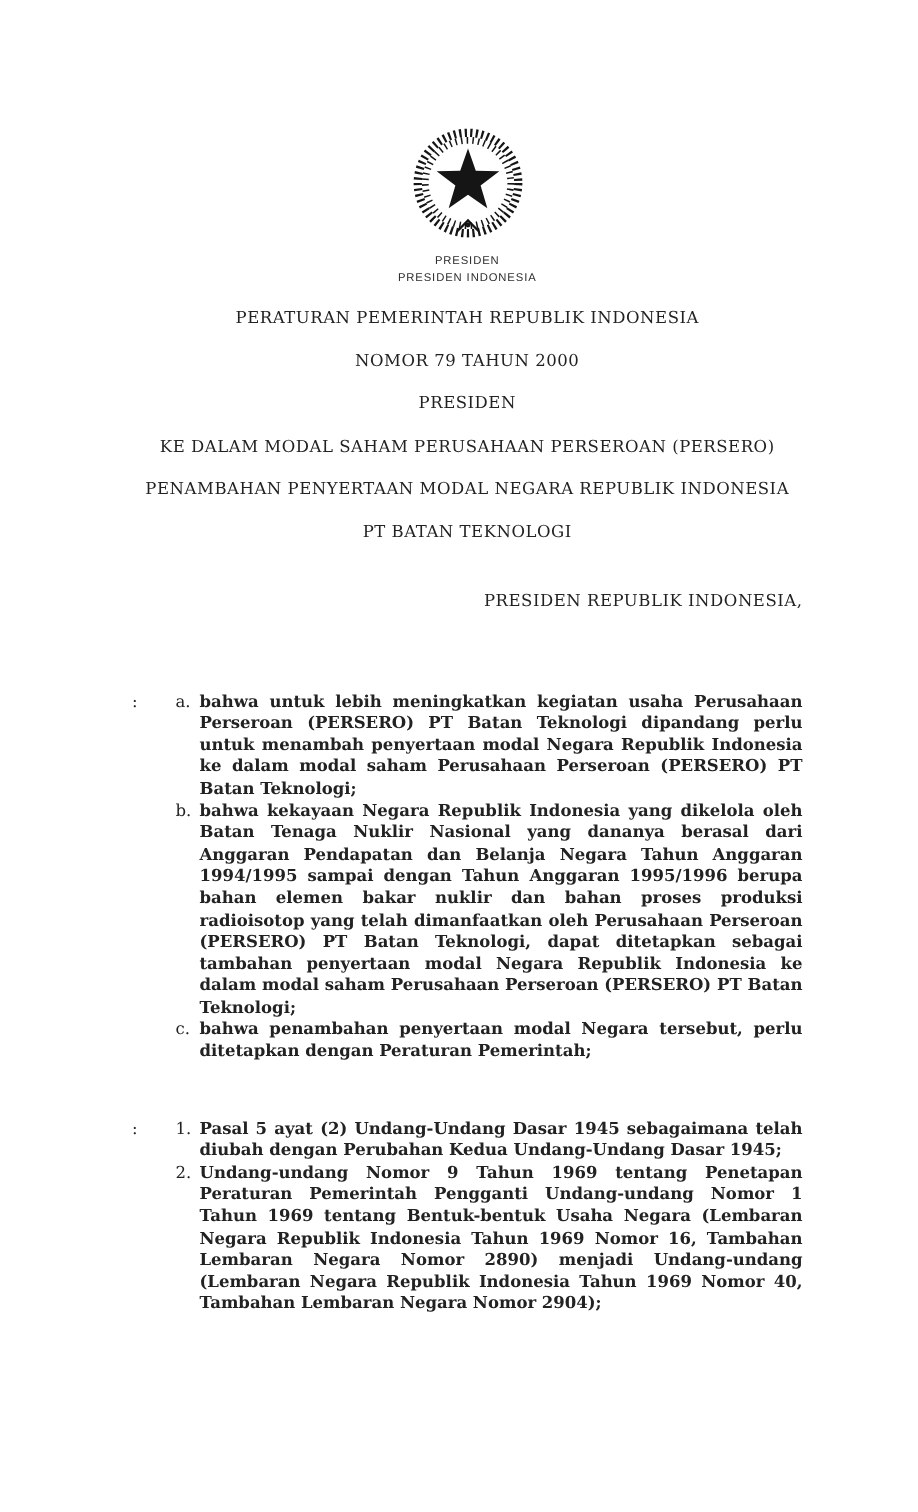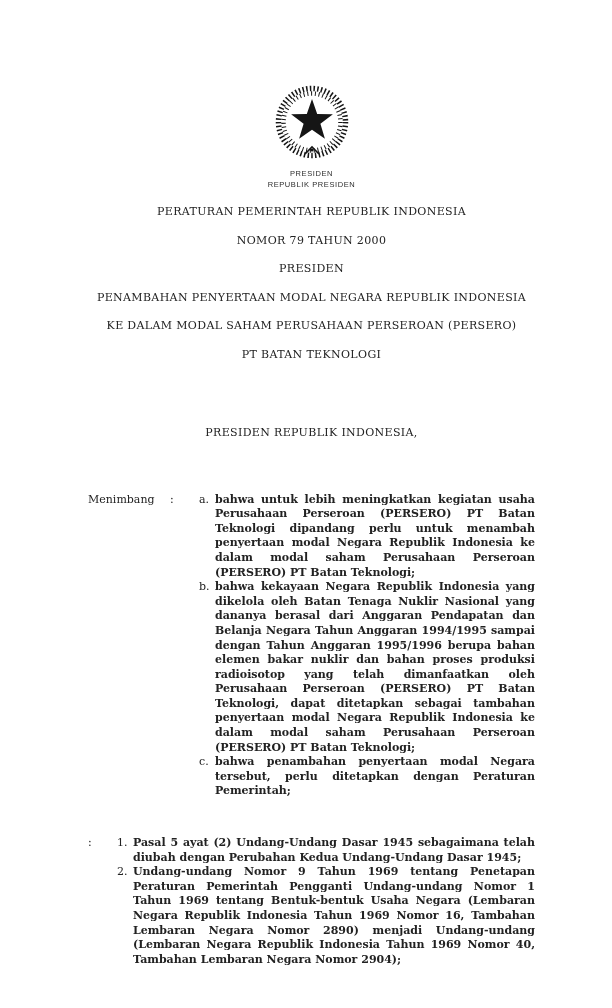--- a/index.html
+++ b/index.html
@@ -37,22 +37,22 @@
     margin-top: 8px;
     text-align: center;
     font-size: 11px;
     line-height: 28.6px;
     letter-spacing: 0.35px;
     color: #222222;
     white-space: nowrap;
   }
   
   .salutation {
-    margin-top: 56px;
-    text-align: center;
+    margin-top: 24px;
+    text-align: right;
     font-size: 11px;
     letter-spacing: 0.35px;
     line-height: 14px;
     color: #222222;
   }
   
   .clause {
     display: flex;
     font-size: 11px;
     line-height: 14.6px;
@@ -78,37 +78,36 @@
       <circle cx="38" cy="38" r="33.5" fill="none" stroke="#151515" stroke-width="5.5" stroke-dasharray="1.5 2.2"></circle>
       <circle cx="38" cy="38" r="28.5" fill="none" stroke="#151515" stroke-width="4.5" stroke-dasharray="1 2.8" transform="rotate(8 38 38)"></circle>
 
       <path d="M31 70 L38 63 L45 70" fill="none" stroke="#151515" stroke-width="1.6"></path>
       <circle cx="38" cy="66" r="1.6" fill="#151515"></circle>
 
       <path d="M38,15 L43.2,29.9 L58.9,30.2 L46.4,39.7 L50.9,54.8 L38,45.8 L25.1,54.8 L29.6,39.7 L17.1,30.2 L32.8,29.9 Z" fill="#151515"></path>
     </svg>
     <div class="seal-captions">
       <div>PRESIDEN</div>
-      <div>REPUBLIK PRESIDEN</div>
+      <div>PRESIDEN INDONESIA</div>
     </div>
   </div>
 
   <div class="title-block">
     <div>PERATURAN PEMERINTAH REPUBLIK INDONESIA</div>
     <div>NOMOR 79 TAHUN 2000</div>
     <div>PRESIDEN</div>
+    <div>KE DALAM MODAL SAHAM PERUSAHAAN PERSEROAN (PERSERO)</div>
     <div>PENAMBAHAN PENYERTAAN MODAL NEGARA REPUBLIK INDONESIA</div>
-    <div>KE DALAM MODAL SAHAM PERUSAHAAN PERSEROAN (PERSERO)</div>
     <div>PT BATAN TEKNOLOGI</div>
   </div>
 
   <div class="salutation">PRESIDEN REPUBLIK INDONESIA,</div>
 
   <section class="clause first">
-    <div class="clause-label">Menimbang</div>
     <div class="clause-colon">:</div>
     <div class="clause-items">
       <div class="clause-item">
         <span class="item-marker">a.</span>
         <span class="item-text">bahwa untuk lebih meningkatkan kegiatan usaha Perusahaan Perseroan (PERSERO) PT Batan Teknologi dipandang perlu untuk menambah penyertaan modal Negara Republik Indonesia ke dalam modal saham Perusahaan Perseroan (PERSERO) PT Batan Teknologi;</span>
       </div>
       <div class="clause-item">
         <span class="item-marker">b.</span>
         <span class="item-text">bahwa kekayaan Negara Republik Indonesia yang dikelola oleh Batan Tenaga Nuklir Nasional yang dananya berasal dari Anggaran Pendapatan dan Belanja Negara Tahun Anggaran 1994/1995 sampai dengan Tahun Anggaran 1995/1996 berupa bahan elemen bakar nuklir dan bahan proses produksi radioisotop yang telah dimanfaatkan oleh Perusahaan Perseroan (PERSERO) PT Batan Teknologi, dapat ditetapkan sebagai tambahan penyertaan modal Negara Republik Indonesia ke dalam modal saham Perusahaan Perseroan (PERSERO) PT Batan Teknologi;</span>
       </div>

